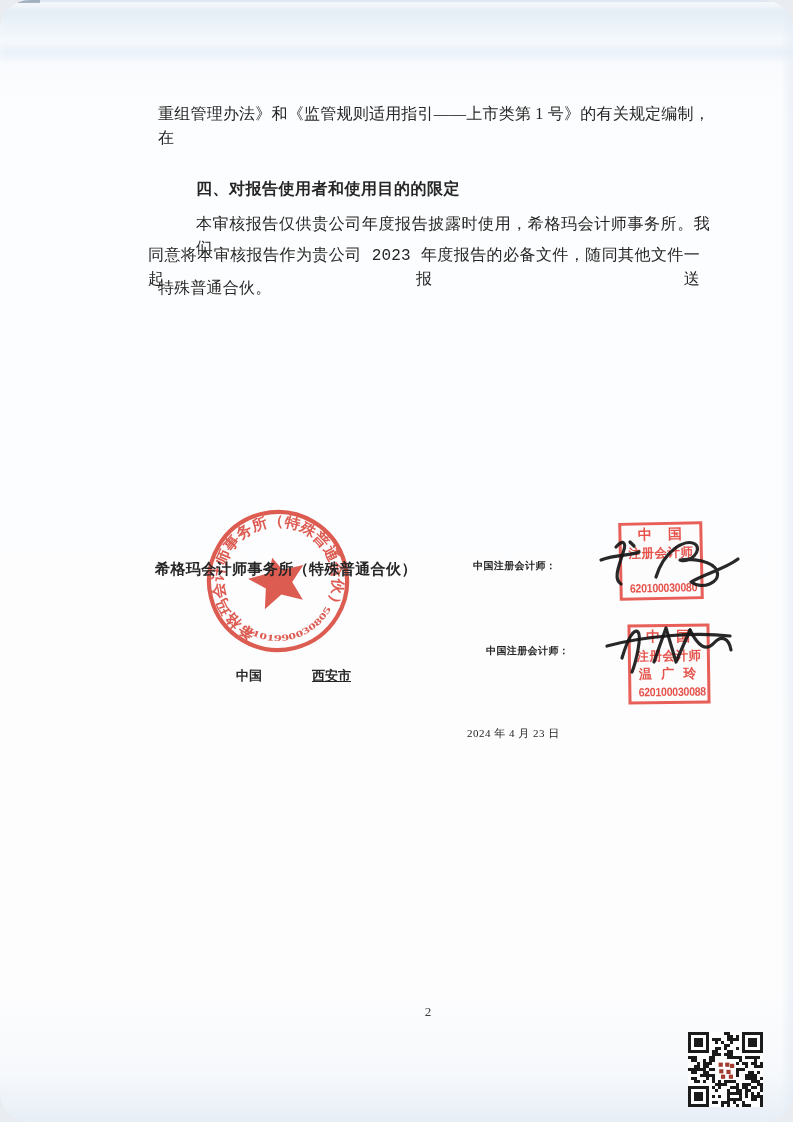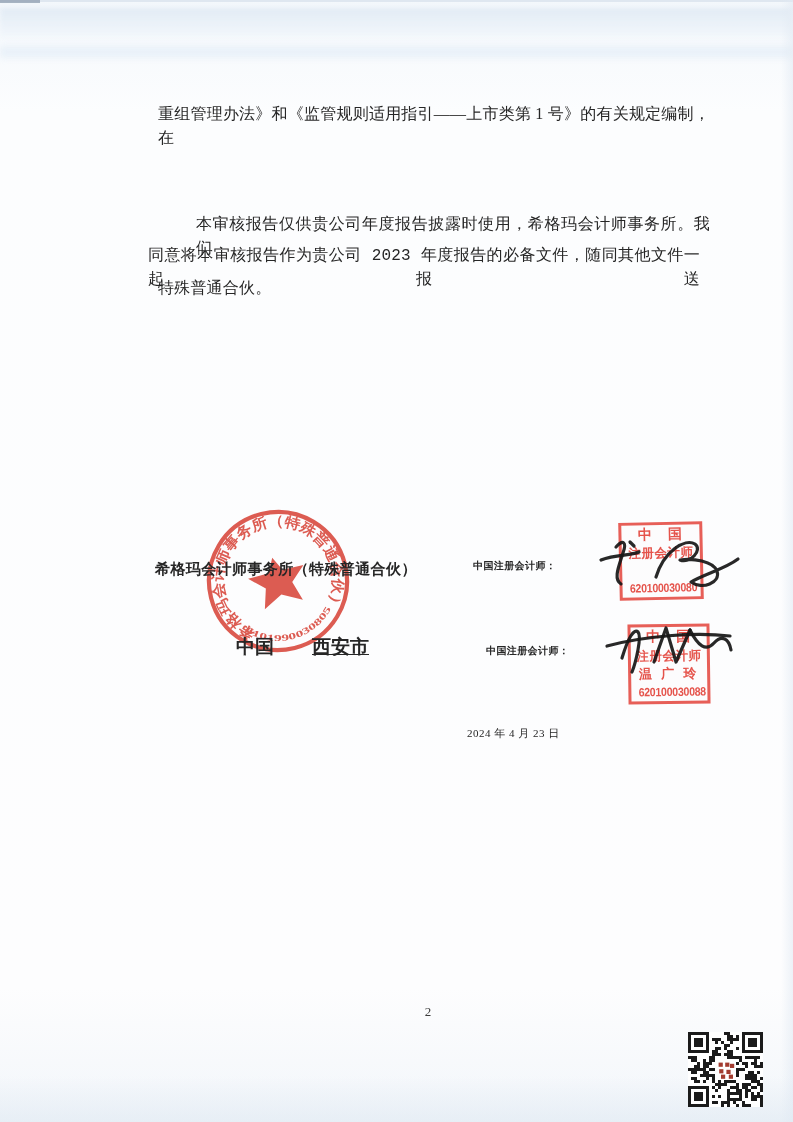--- a/index.html
+++ b/index.html
@@ -9,36 +9,37 @@
   }
   html,body{margin:0;padding:0;background:#e9edf2;}
   .page{
     position:relative;
     width:793px;height:1122px;
     margin:0 auto;
     overflow:hidden;
     font-family:"Liberation Serif","DejaVu Serif",serif;
     color:var(--ink);
     background:linear-gradient(180deg,#f3f7fb 0%,#f7fafd 4%,#fcfdfe 10%,#fdfdfe 88%,#f2f6fa 100%);
+    border-radius:30px;
   }
   
   .scan-top-strip{position:absolute;left:0;top:0;width:100%;height:2px;background:#dfe7f0;}
   .scan-corner{position:absolute;left:0;top:0;width:40px;height:3px;background:#93a2b4;opacity:.8;}
   .scan-band1{position:absolute;left:0;top:8px;width:100%;height:30px;background:linear-gradient(180deg,rgba(213,227,241,.55),rgba(230,239,248,.2));filter:blur(2px);}
   .scan-band2{position:absolute;left:0;top:46px;width:100%;height:12px;background:rgba(218,230,243,.45);filter:blur(3px);}
   .scan-right{position:absolute;right:0;top:0;width:12px;height:100%;background:linear-gradient(90deg,rgba(255,255,255,0),rgba(226,234,243,.6));}
   .scan-bottom{position:absolute;left:0;bottom:0;width:100%;height:46px;background:linear-gradient(0deg,rgba(222,232,242,.55),rgba(255,255,255,0));}
 
   .line{position:absolute;font-size:16px;line-height:24px;white-space:nowrap;letter-spacing:.2px;}
   .just{white-space:normal;width:552px;text-align:justify;text-align-last:justify;}
   .heading{font-weight:700;letter-spacing:.5px;}
 
   .firm-name{position:absolute;left:155px;top:560px;font-size:15px;font-weight:600;letter-spacing:.4px;z-index:4;}
   .cpa-label{position:absolute;font-size:10px;font-weight:600;letter-spacing:.4px;z-index:2;}
-  .loc{position:absolute;top:634px;font-size:19px;font-weight:600;z-index:4;}
+  .loc{position:absolute;top:667px;font-size:13px;font-weight:600;z-index:4;}
   .date-line{position:absolute;left:467px;top:726px;font-size:11px;letter-spacing:.5px;}
   .page-num{position:absolute;left:408px;top:1004px;width:40px;text-align:center;font-size:13px;color:#3a3a3a;}
 
   
   .firm-seal{position:absolute;left:200px;top:503px;width:156px;height:156px;z-index:3;opacity:.88;}
 
   
   .stamp{
     position:absolute;
     border:3px solid rgba(226,60,51,.82);
@@ -68,20 +69,21 @@
 <div class="page">
 
   <div class="scan-top-strip"></div>
   <div class="scan-corner"></div>
   <div class="scan-band1"></div>
   <div class="scan-band2"></div>
   <div class="scan-right"></div>
   <div class="scan-bottom"></div>
 
   <div class="line just" style="left:158px;top:102px;">重组管理办法》和《监管规则适用指引——上市类第 1 号》的有关规定编制，在</div>
+  <div class="line heading" style="left:196px;top:177px;">四、对报告使用者和使用目的的限定</div>
   <div class="line just" style="left:196px;top:212px;width:514px;">本审核报告仅供贵公司年度报告披露时使用，希格玛会计师事务所。我们</div>
   <div class="line just" style="left:148px;top:244px;font-family:Liberation Mono, monospace;">同意将本审核报告作为贵公司 2023 年度报告的必备文件，随同其他文件一起报送</div>
   <div class="line" style="left:158px;top:276px;">特殊普通合伙。</div>
 
   <svg class="firm-seal" viewBox="0 0 156 156">
     <g transform="rotate(-14 78 78)" fill="#d8463b">
       <circle cx="78" cy="78" r="69" fill="none" stroke="#d8463b" stroke-width="4.2"></circle>
       <defs>
         <path id="ringPath" d="M 44.1 121.3 A 55 55 0 1 1 111.9 121.3" fill="none"></path>
         <path id="serialPath" d="M 28.9 112.4 A 60 60 0 0 0 127.1 112.4" fill="none"></path>

